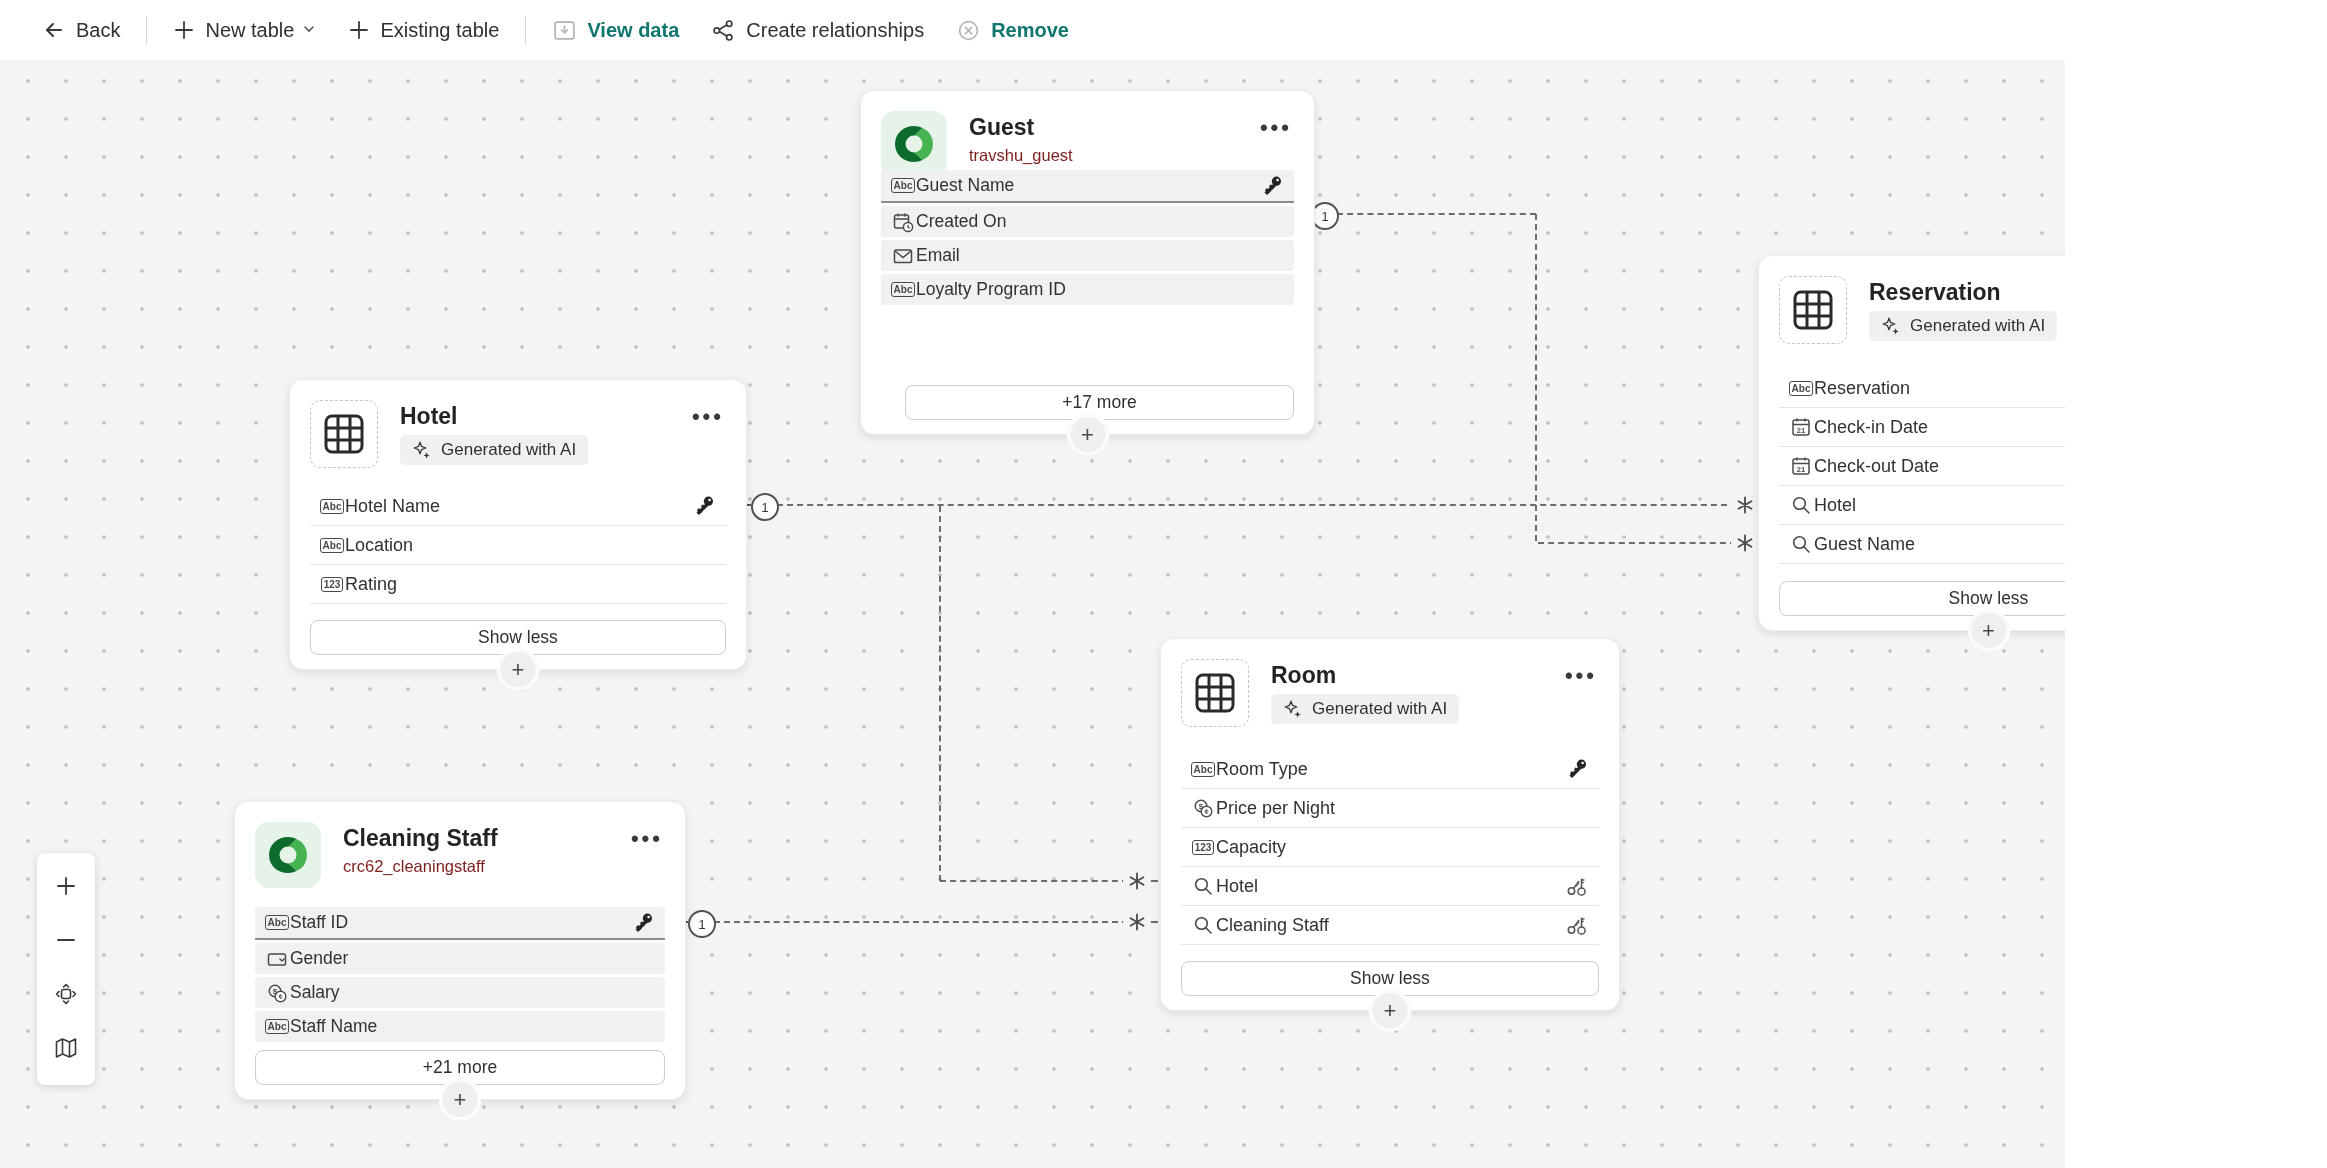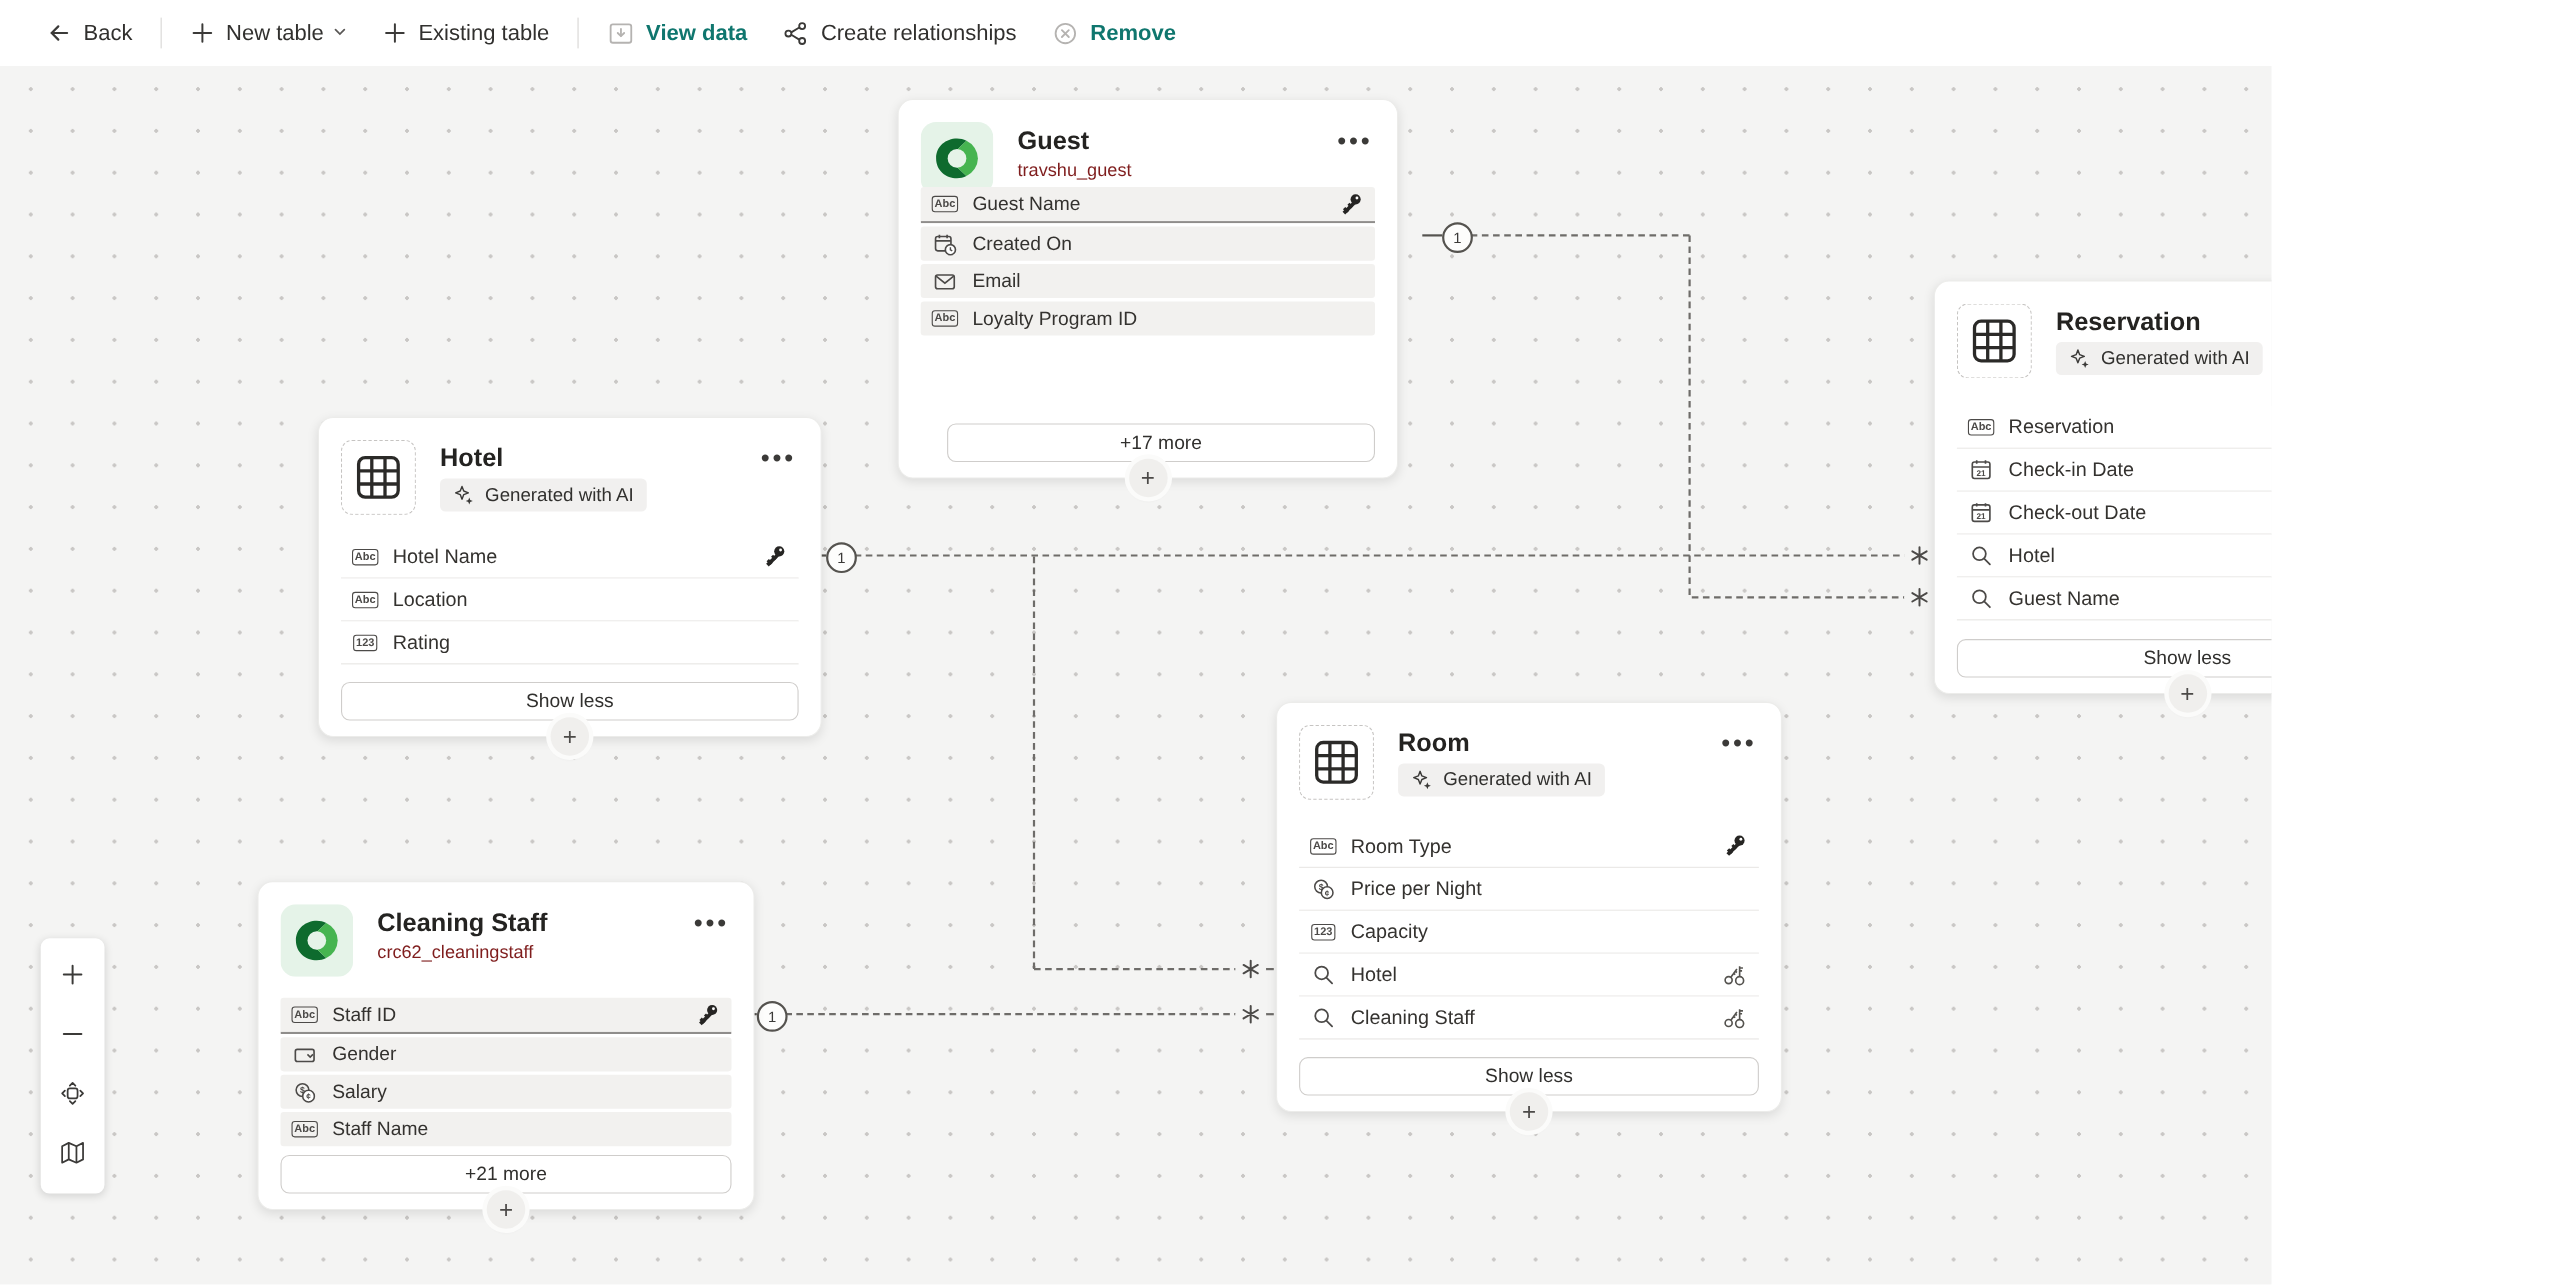--- a/index.html
+++ b/index.html
@@ -32,21 +32,21 @@
   .tbl-icon{width:66px;height:66px;flex:0 0 66px;display:flex;align-items:center;justify-content:center;}
   .tbl-icon.dashed{border:1.5px dashed #c6c4c2;border-radius:10px;background:#fff;}
   .head-text{display:flex;flex-direction:column;gap:6px;padding-top:4px;min-width:0;}
   .tbl-title{font-size:23px;font-weight:700;color:#242321;line-height:1.1;}
   .tbl-sub{font-size:16.5px;color:#7f1d1d;}
   .ai-badge{display:inline-flex;align-items:center;gap:9px;background:#f1f0ef;border-radius:5px;
             padding:5px 12px;font-size:17px;color:#31302e;width:max-content;}
   .more-dots{position:absolute;right:2px;top:12px;color:#3b3a38;letter-spacing:3px;
              font-size:22px;font-weight:700;line-height:10px;cursor:pointer;}
   .rows{position:absolute;left:20px;right:20px;}
-  .frow{display:flex;align-items:center;gap:13px;padding:0 10px;position:relative;}
+  .frow{display:flex;align-items:center;gap:1px;padding:0 10px;position:relative;}
   .card.plain .frow{background:#f2f1ef;border-radius:3px;margin-bottom:3px;height:31px;}
   .card.plain .frow.keyrow{border-bottom:2px solid #8f8d8b;border-radius:3px 3px 0 0;}
   .card.ai .frow{background:#fff;height:38px;border-bottom:1px solid #e7e5e3;}
   .card.ai .frow:last-child{border-bottom:1px solid #e7e5e3;}
   .f-label{font-size:17.5px;color:#34322f;flex:1;overflow:hidden;white-space:nowrap;}
   .card.ai .f-label{font-size:18px;}
   .f-icon,.f-trail{display:inline-flex;align-items:center;justify-content:center;width:24px;flex:0 0 24px;}
   .boxglyph{display:inline-block;border:1.5px solid #4c4a48;border-radius:3px;color:#4c4a48;
             font-size:10px;font-weight:700;padding:1px 2px;line-height:11px;letter-spacing:0;}
   .footer-btn{position:absolute;left:20px;right:20px;height:35px;background:#fff;
@@ -141,21 +141,21 @@
             <path d="M9 9l6 6M15 9l-6 6"></path>
           </svg>
       </span>
       <span>Remove</span>
     </div>
     <div class="tb-spacer"></div>
     <button class="save-btn">Save and exit</button>
   </div>
 
   <div class="canvas" id="canvas">
-      <div class="card plain" style="left:816px;top:30px;width:453px;height:343px;">
+      <div class="card plain" style="left:860px;top:30px;width:453px;height:343px;">
     <div class="card-head">
       <div class="tbl-icon ">
             <svg width="66" height="66" viewBox="0 0 66 66" fill="none">
               <rect x="0" y="0" width="66" height="66" rx="14" fill="#e5f3e8"></rect>
      <path d="M33 15c-10 0-19 7-19 18s9 18 19 18c3 0 6-.7 8.6-2L30 38V28l11.6-11C39 15.7 36 15 33 15z" fill="#0e6b2e"></path>
      <path d="M41.6 17A18 18 0 0 1 52 33a18 18 0 0 1-10.4 16L30 38V28z" fill="#46b450"></path>
      <circle cx="33" cy="33" r="8.5" fill="#e5f3e8"></circle>
             </svg>
           </div>
       <div class="head-text">

